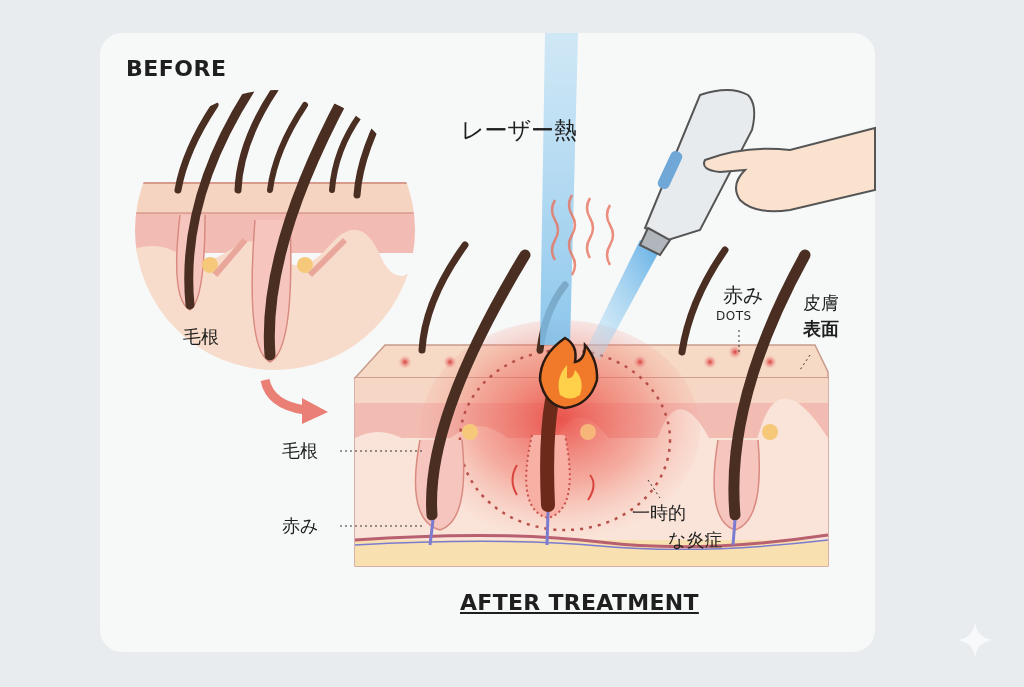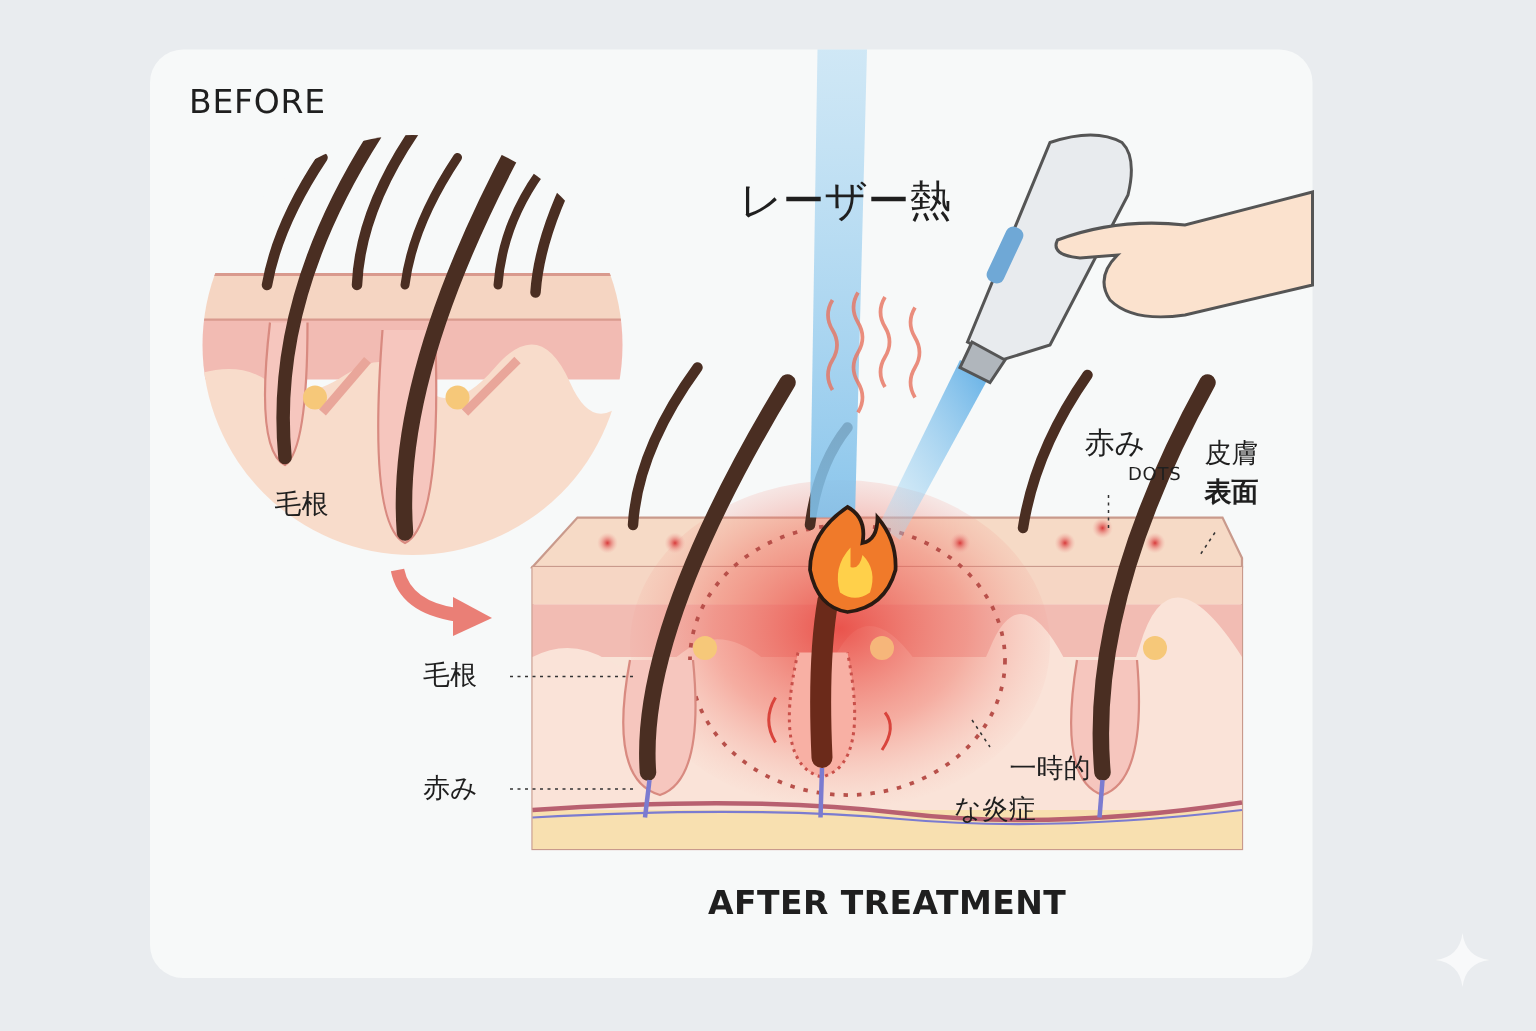--- a/index.html
+++ b/index.html
@@ -8,23 +8,23 @@
     background: #e9ecef;
     font-family: "DejaVu Sans", sans-serif;
     position: relative;
   }
   .card {
     position: absolute; left: 100px; top: 33px; width: 775px; height: 619px;
     background: #f7f9f9; border-radius: 22px;
   }
   .stage { position: absolute; left: 0; top: 0; width: 1024px; height: 687px; }
   .lbl { position: absolute; color: #1f1f1f; font-family: "DejaVu Sans", sans-serif; white-space: nowrap; }
-  .before { left: 126px; top: 56px; font-size: 22px; font-weight: normal; letter-spacing: 0.5px; }
-  .after { left: 472px; top: 590px; font-size: 22px; font-weight: bold; letter-spacing: 0.3px; }
-  .laser { left: 461px; top: 115px; font-size: 28px; margin-left: 32px; }
+  .before { left: 126px; top: 56px; font-size: 22px; font-weight: bold; letter-spacing: 0.5px; }
+  .after { left: 460px; top: 590px; font-size: 22px; font-weight: bold; letter-spacing: 0.3px; text-decoration: underline; }
+  .laser { left: 461px; top: 115px; font-size: 23px; }
   .jp { font-size: 18px; line-height: 25px; }
   .dots { font-size: 12px; letter-spacing: 0.5px; }
   .sparkle { position: absolute; left: 955px; top: 620px; width: 40px; height: 40px; }
 </style>
 </head>
 <body>
 
 <div class="card"></div>
 
 <svg class="stage" viewBox="0 0 1024 687">
@@ -152,22 +152,22 @@
     <line x1="648" y1="480" x2="660" y2="498"></line>
   </g>
 </svg>
 
 <div class="lbl before">BEFORE</div>
 <div class="lbl laser">レーザー熱</div>
 <div class="lbl jp" style="left:183px;top:324px;">毛根</div>
 <div class="lbl jp" style="left:282px;top:438px;">毛根</div>
 <div class="lbl jp" style="left:282px;top:513px;">赤み</div>
 <div class="lbl jp" style="left:723px;top:283px;font-size:20px;">赤み</div>
-<div class="lbl dots" style="left:752px;top:309px;">DOTS</div>
+<div class="lbl dots" style="left:716px;top:309px;">DOTS</div>
 <div class="lbl jp" style="left:803px;top:290px;">皮膚</div>
 <div class="lbl jp" style="left:803px;top:316px;font-weight:bold;">表面</div>
-<div class="lbl jp" style="left:632px;top:500px;margin-left:41px;">一時的</div>
-<div class="lbl jp" style="left:636px;top:527px;">な炎症</div>
+<div class="lbl jp" style="left:632px;top:500px;">一時的</div>
+<div class="lbl jp" style="left:668px;top:527px;">な炎症</div>
 <div class="lbl after">AFTER TREATMENT</div>
 
 <svg class="sparkle" viewBox="0 0 40 40">
   <path d="M20 2 Q22 18 38 20 Q22 22 20 38 Q18 22 2 20 Q18 18 20 2Z" fill="#f8f9fa"></path>
 </svg>
 
 </body></html>

